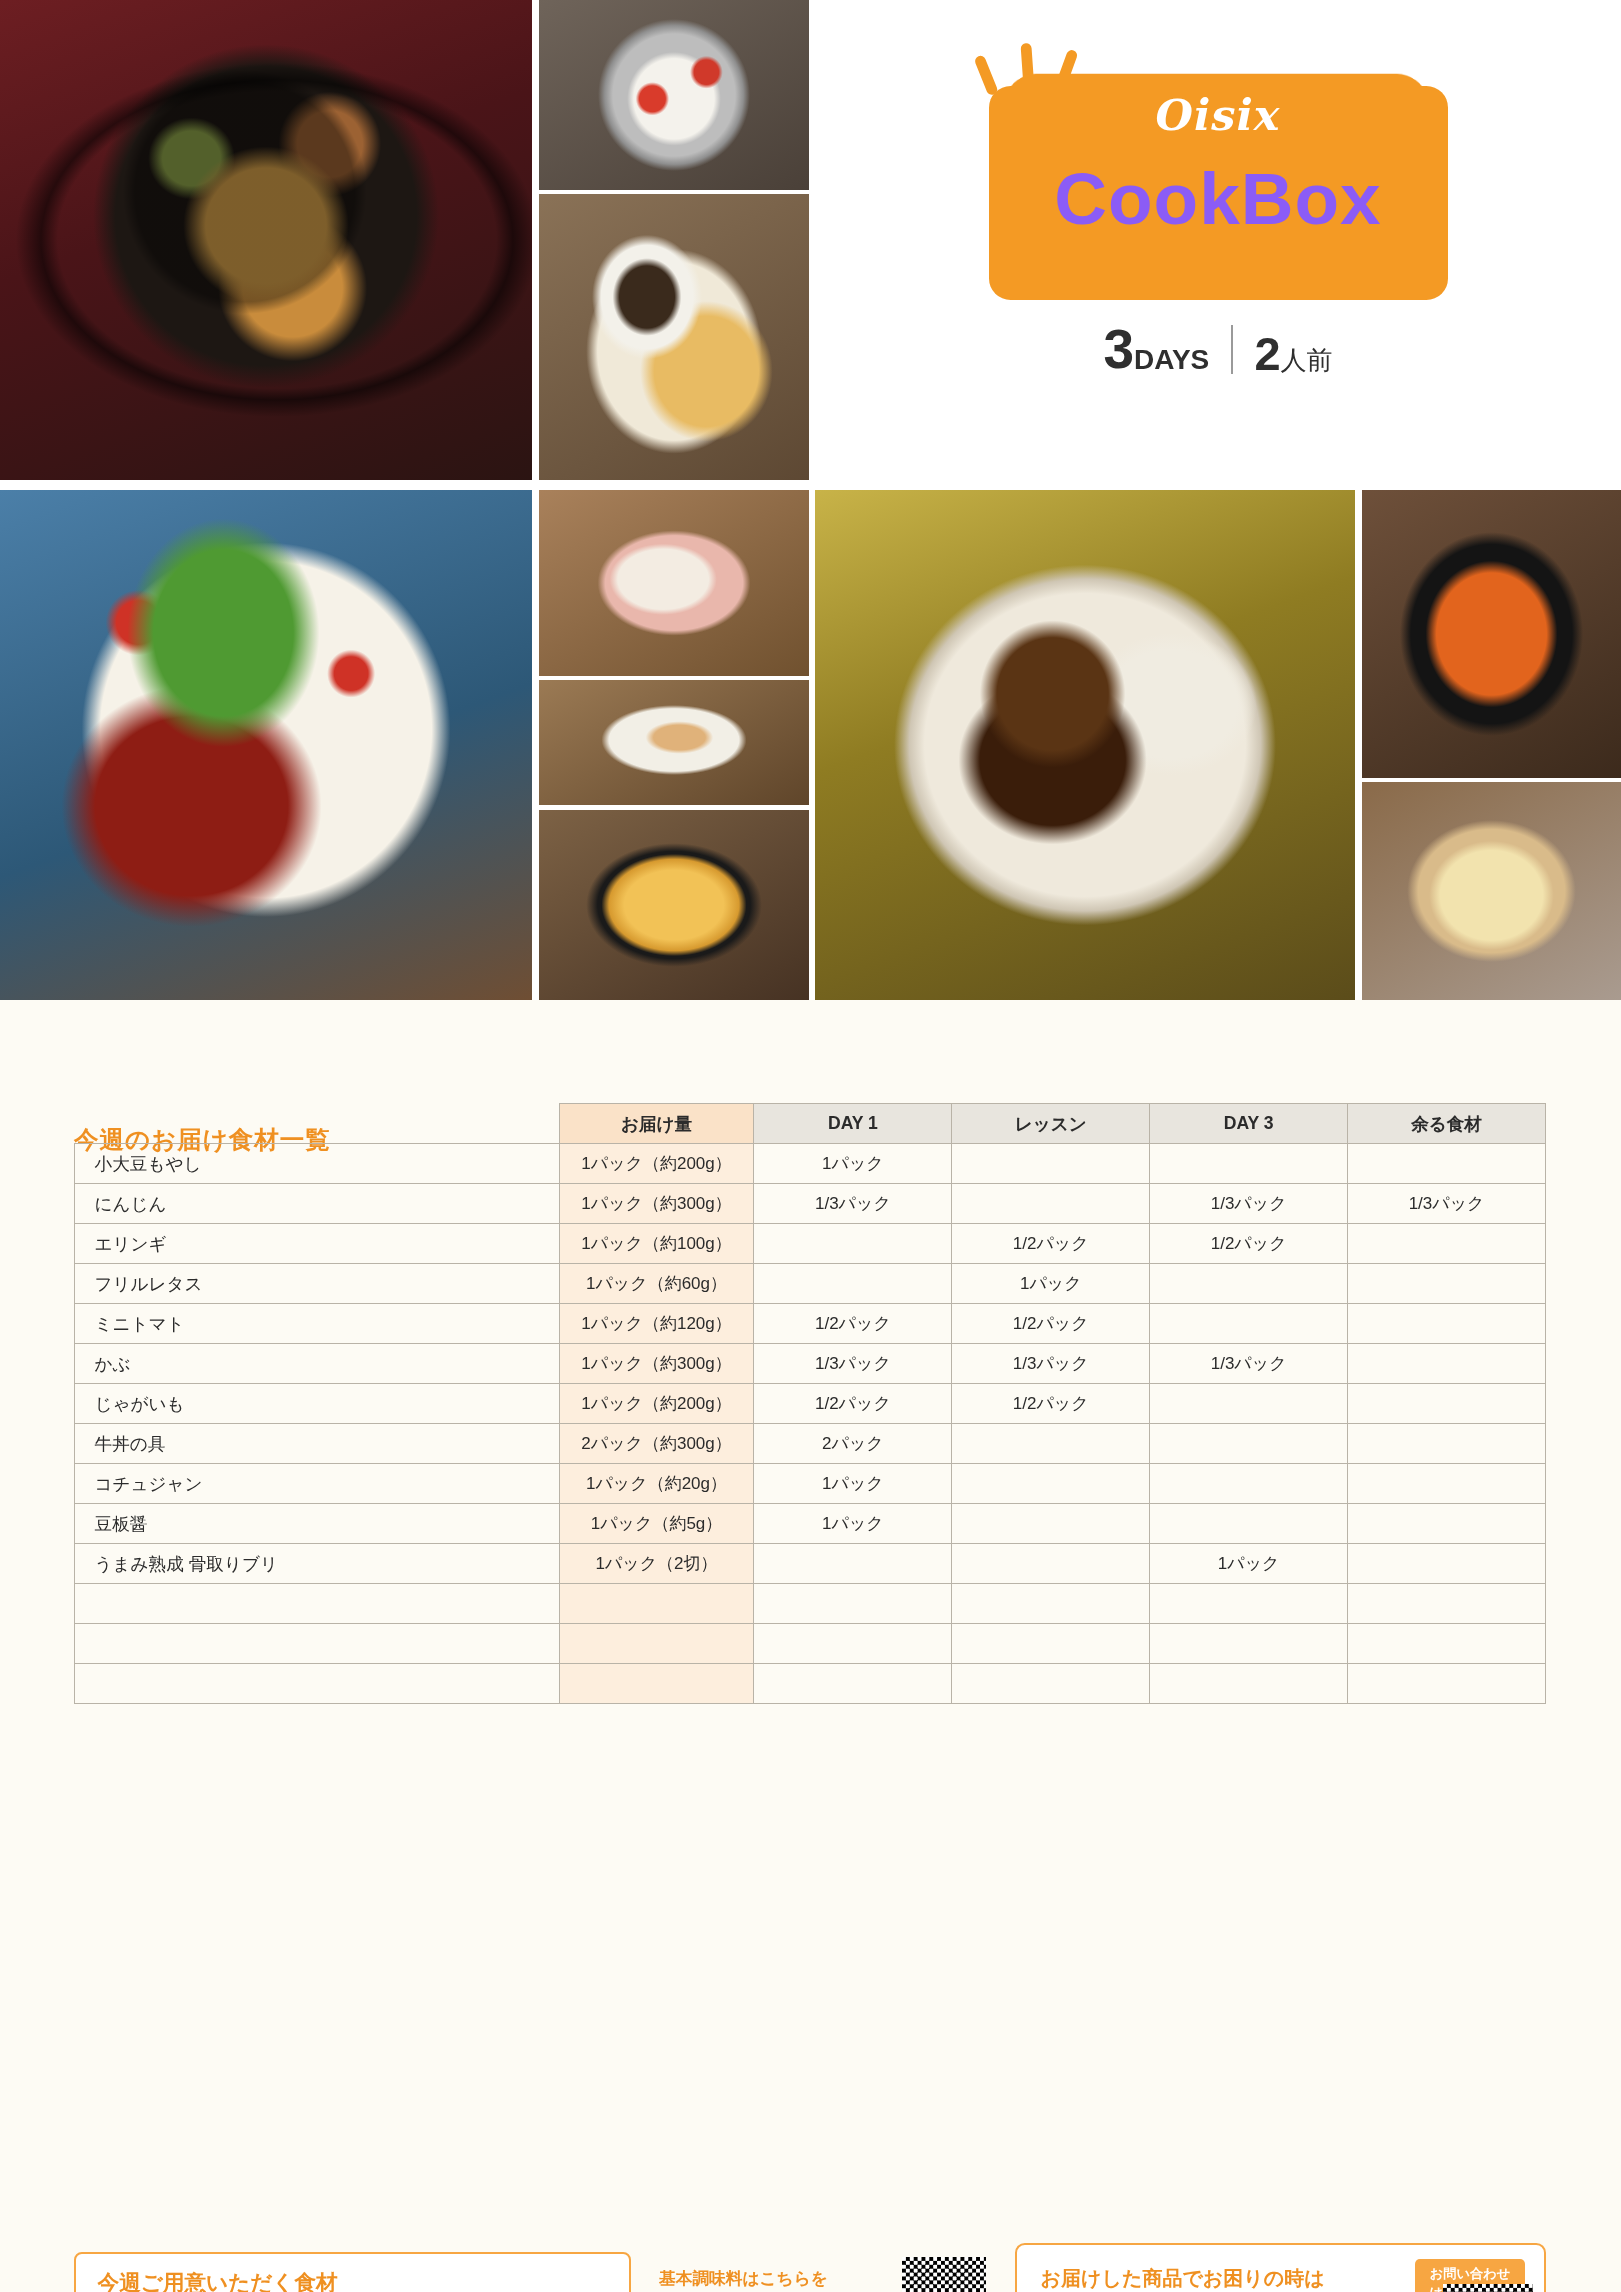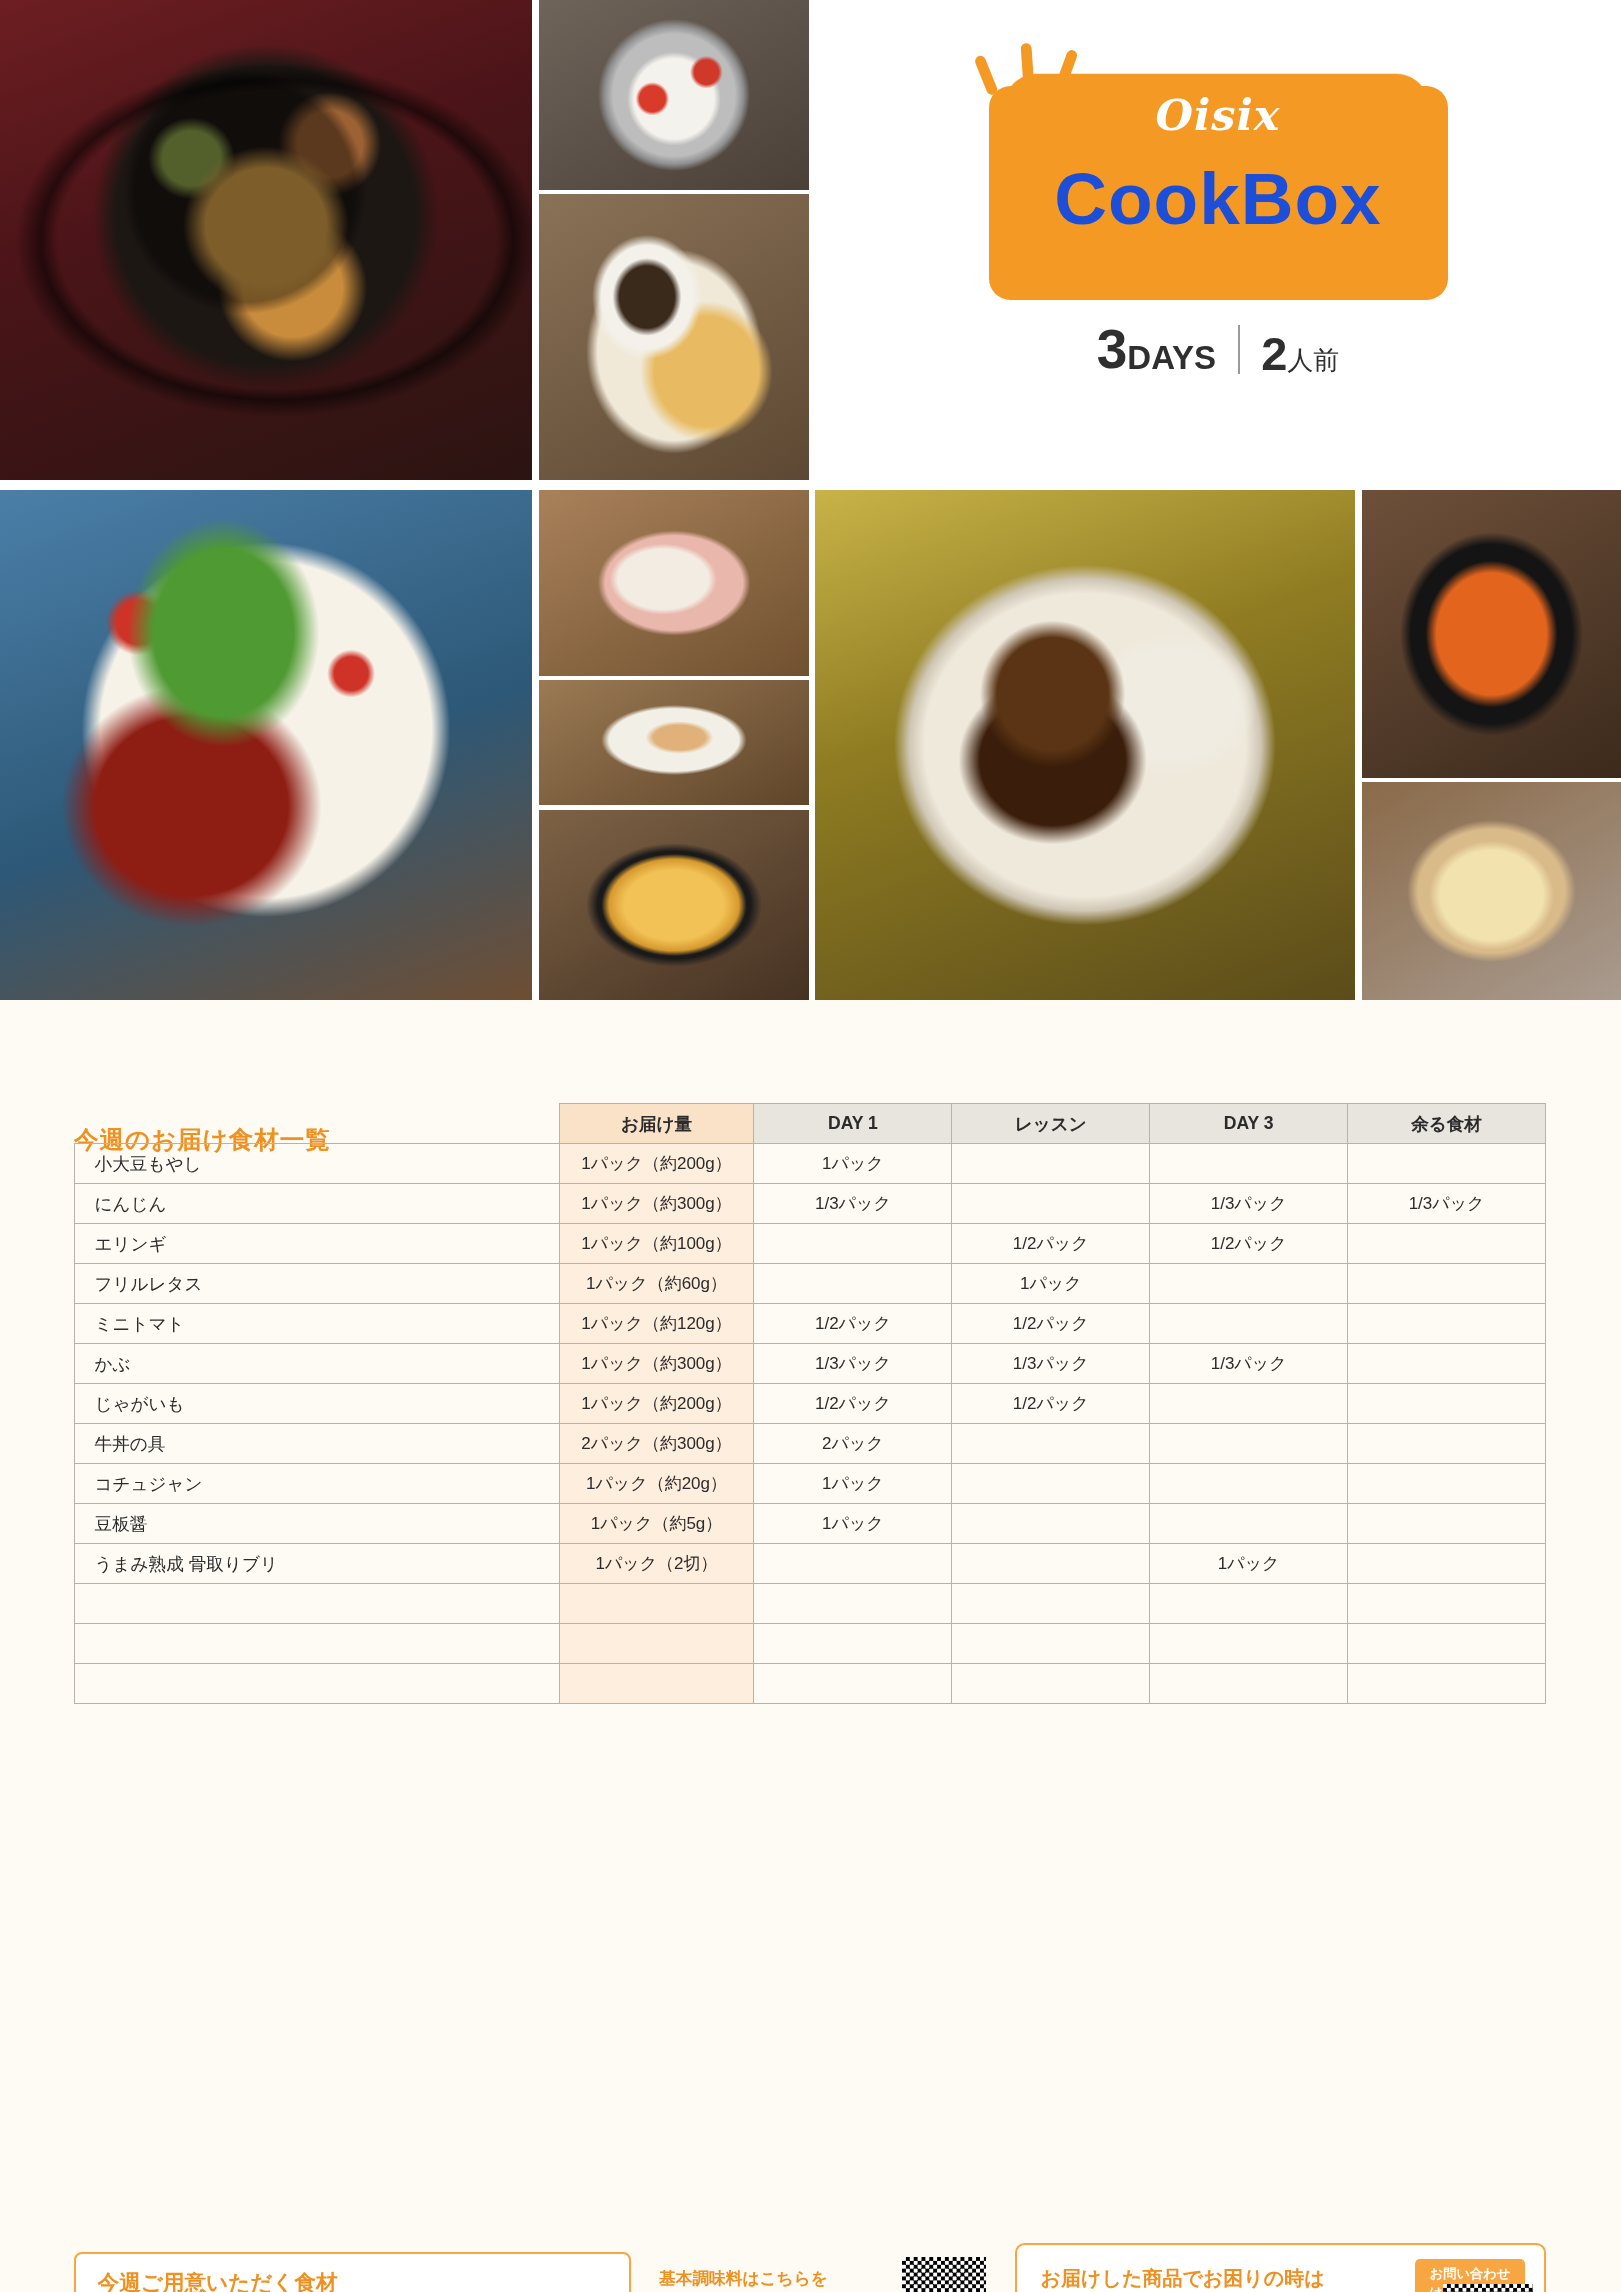--- a/index.html
+++ b/index.html
@@ -157,29 +157,29 @@
   }
   .logo-oisix {
     position:absolute; left:0; top:43px; width:459px; text-align:center;
     font-family:"DejaVu Serif", serif; font-style:italic; font-weight:bold;
     font-size:43px; color:#ffffff; letter-spacing:1px;
     z-index:3;
   }
   .logo-cookbox {
     position:absolute; left:0; top:110px; width:459px; text-align:center;
     font-family:"Liberation Sans", sans-serif; font-weight:bold;
-    font-size:73px; color:#1d4ed8; letter-spacing:1px;
+    font-size:73px; color:#8b5cf6; letter-spacing:1px;
     z-index:3;
   }
   .days-line {
     margin-top:17.6px; display:flex; align-items:flex-end; gap:0px;
     color:#2f2f2f;
   }
   .days-num { font-size:55px; font-weight:bold; line-height:1; }
-  .days-unit { font-size:33px; font-weight:bold; line-height:1; padding-bottom:2.9px; }
+  .days-unit { font-size:28px; font-weight:bold; line-height:1; padding-bottom:2.9px; }
   .days-sep { width:2px; height:49px; background:#9a9a9a; margin:0 21.6px 2.9px 21.6px; }
   .ninmae-num { font-size:47px; font-weight:bold; line-height:1; }
   .ninmae-unit { font-size:26px; font-weight:normal; line-height:1; padding-bottom:3.9px; }
 
   
   .sheet {
     position:absolute; left:0; top:1000px; width:1621px; height:1293px;
     background:#fdfbf4;
   }
   .tbl-title {

